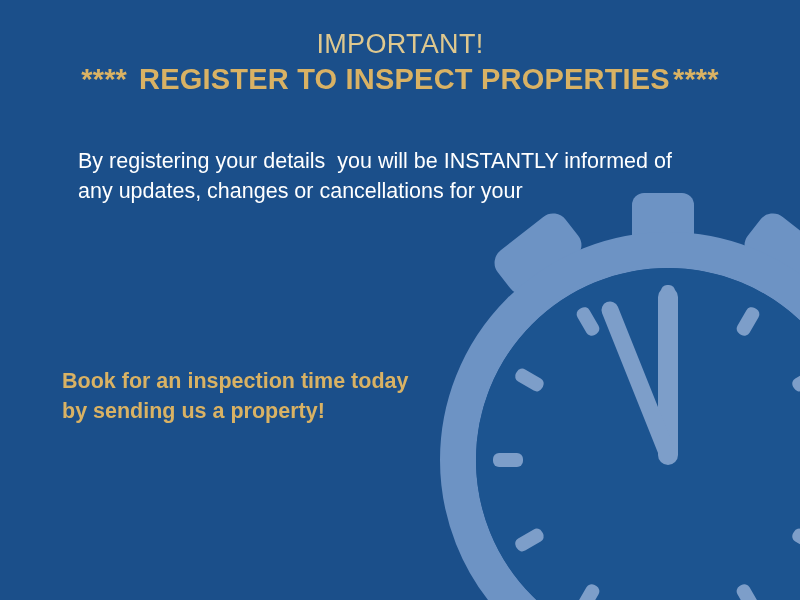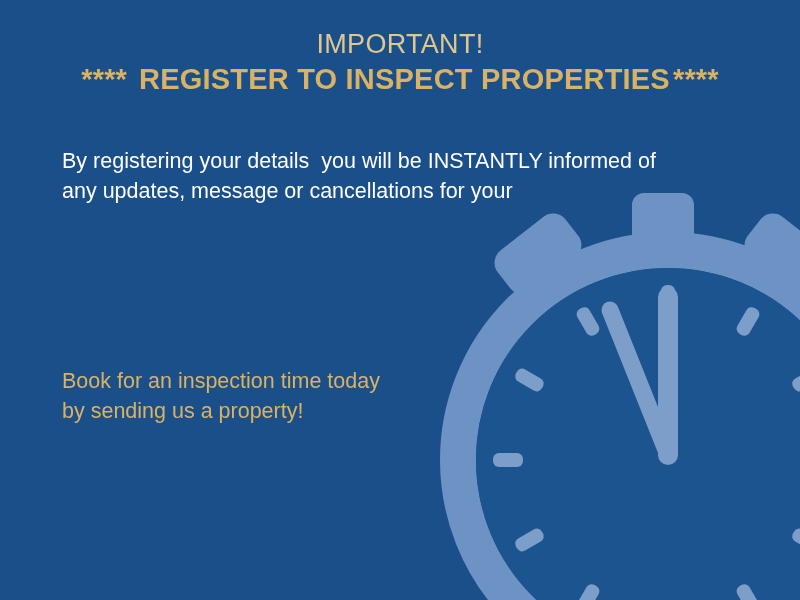--- a/index.html
+++ b/index.html
@@ -65,40 +65,40 @@
     position: absolute;
     left: 62px;
     width: 660px;
   }
   .para {
     font-size: 21.5px;
     line-height: 30px;
     color: #ffffff;
     font-weight: 400;
   }
-  .para .line { display: block; white-space: pre; }
+  .para .line { display: block; white-space: pre; margin-left: 16px; }
 
   #para-1 { top: 146px; }
   #para-2 { top: 274px; }
   #cta    { top: 366px; }
 
   .cta-line {
     display: block;
     white-space: pre;
     font-size: 21.5px;
     line-height: 30px;
   }
   .cta-white {
     color: #ffffff;
     font-weight: 400;
     letter-spacing: 0.2px;
   }
   .cta-gold {
     color: #d9b264;
-    font-weight: 400;
+    font-weight: 700;
   }
 </style>
 </head>
 <body>
 
 <div id="slide">
 
   <svg id="clock-art" viewBox="0 0 800 600">
     <defs>
       <clipPath id="slide-clip">
@@ -143,21 +143,21 @@
 
     <div class="headings">
       <div class="title-important">IMPORTANT!</div>
       <div class="title-register">
         <span class="stars-left">****</span><span>REGISTER TO INSPECT PROPERTIES</span><span class="stars-right">****</span>
       </div>
     </div>
 
     <div id="para-1" class="body-block para">
       <span class="line">By registering your details  you will be INSTANTLY informed of</span>
-      <span class="line">any updates, message or cancellations for your</span>
+      <span class="line">any updates, changes or cancellations for your</span>
     </div>
 
 
     <div id="cta" class="body-block">
       <span class="cta-line cta-gold">Book for an inspection time today</span>
       <span class="cta-line cta-gold">by sending us a property!</span>
     </div>
 
   </div>
 </div>

